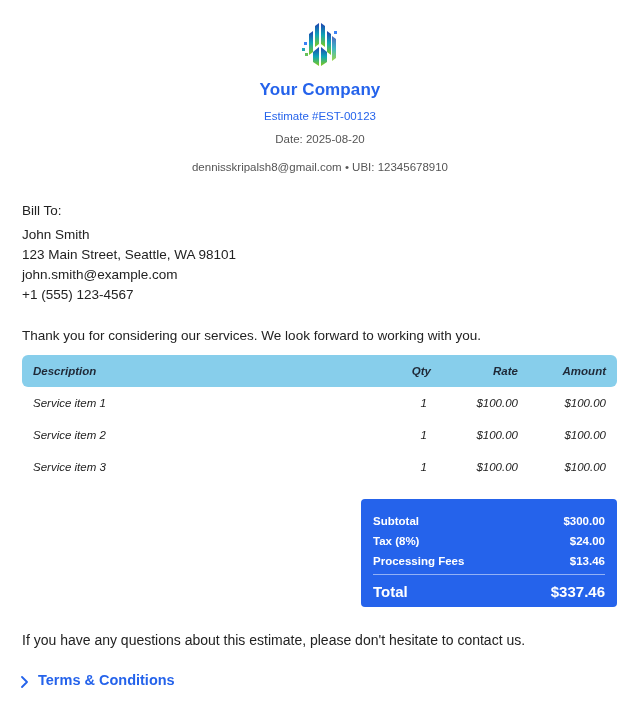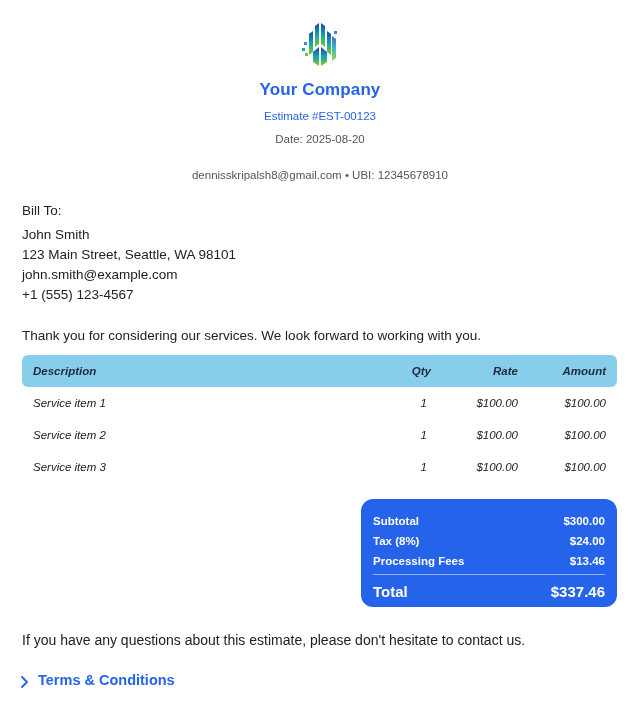--- a/index.html
+++ b/index.html
@@ -14,21 +14,21 @@
     .logo { width: 40px; height: 46px; margin: 0 auto; display: block; }
     .company-name {
       margin-top: 12px;
       font-size: 17px;
       font-weight: bold;
       color: #2563eb;
       letter-spacing: 0.1px;
     }
     .estimate-number { margin-top: 10px; font-size: 11.5px; color: #2563eb; }
     .estimate-date { margin-top: 11px; font-size: 11.5px; color: #555555; }
-    .contact-line { margin-top: 24px; font-size: 11.5px; color: #555555; }
+    .contact-line { margin-top: 16px; font-size: 11.5px; color: #555555; }
 
     .bill-to { position: absolute; left: 22px; top: 201px; font-size: 13.5px; line-height: 20px; color: #222; }
     .bill-to .label { margin-bottom: 4px; }
 
     .thanks { position: absolute; left: 22px; top: 328px; font-size: 13.5px; color: #222; }
 
     .items-table {
       position: absolute; left: 22px; top: 355px; width: 595px;
       border-collapse: separate; border-spacing: 0;
       font-size: 11.5px;
@@ -45,21 +45,21 @@
     .items-table th:first-child { border-radius: 6px 0 0 6px; }
     .items-table th:last-child { border-radius: 0 6px 6px 0; text-align: right; }
     .items-table td { height: 32px; padding: 0 11px; color: #222; }
     .items-table .qty { width: 60px; text-align: right; padding-right: 20px; }
     .items-table .rate { width: 80px; text-align: right; padding-right: 13px; }
     .items-table .amount { width: 86px; text-align: right; padding-right: 11px; }
     .items-table td.qty { padding-right: 24px; }
 
     .totals {
       position: absolute; left: 361px; top: 499px; width: 256px; height: 108px;
-      background: #2563eb; border-radius: 12px; color: #ffffff;
+      background: #2563eb; border-radius: 4px; color: #ffffff;
       padding: 12px 12px 0 12px;
     }
     .totals .row { display: flex; justify-content: space-between; font-size: 11.5px; font-weight: bold; height: 20px; align-items: center; }
     .totals .divider { border-top: 1px solid rgba(255,255,255,0.5); margin-top: 3px; }
     .totals .total-row { display: flex; justify-content: space-between; font-size: 15px; font-weight: bold; margin-top: 5px; align-items: center; height: 22px; }
 
     .footer-note { position: absolute; left: 22px; top: 632px; font-size: 14px; color: #222; }
 
     .terms {
       position: absolute; left: 20px; top: 672px;

